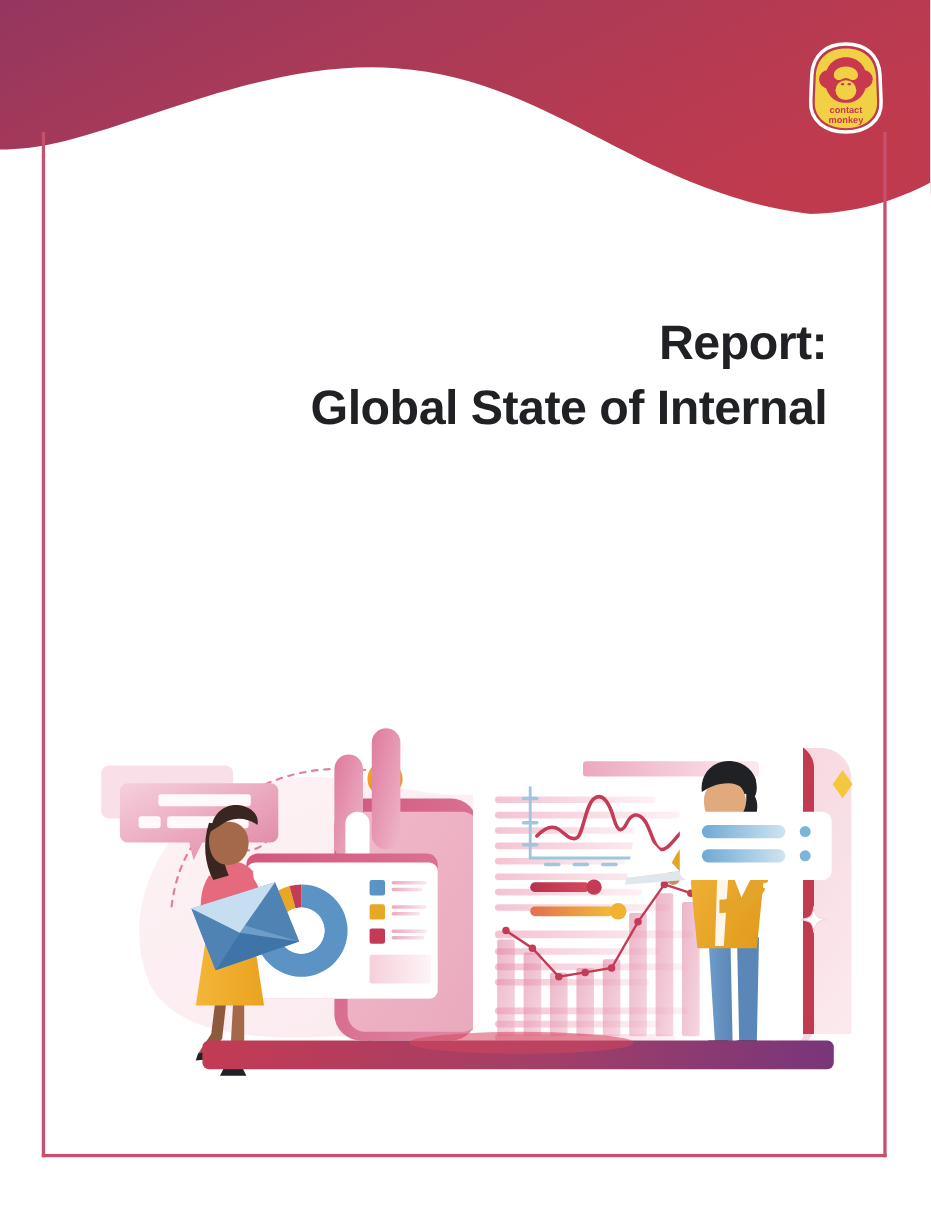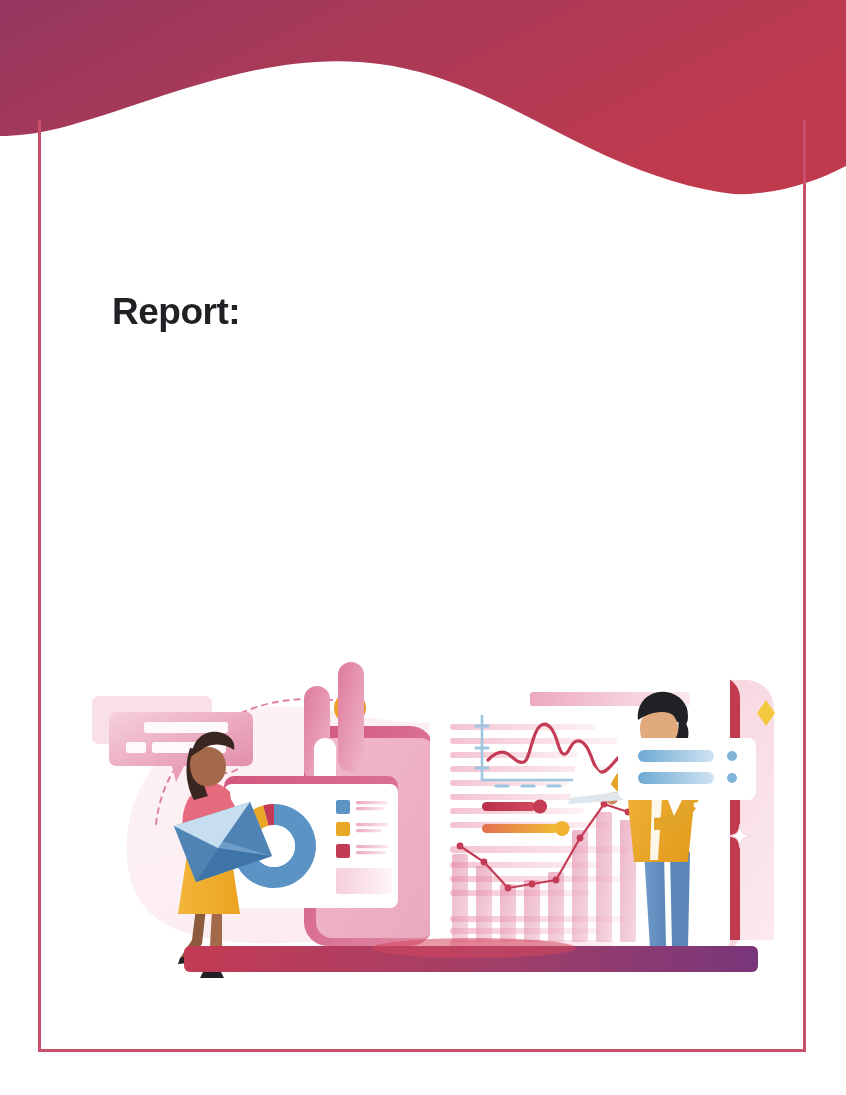--- a/index.html
+++ b/index.html
@@ -61,25 +61,26 @@
   
   .title-block {
     position: absolute;
     left: 112px;
     top: 282px;
     width: 640px;
   }
   .title-line {
     font-family: "Liberation Sans", sans-serif;
     font-weight: bold;
-    font-size: 37px;
+    font-size: 44px;
     line-height: 59px;
     letter-spacing: -0.5px;
     color: #1f2124;
     white-space: nowrap;
+    text-align: right;
   }
 
   
   .illustration {
     position: absolute;
     left: 78px;
     top: 598px;
     width: 700px;
     height: 400px;
   }
@@ -108,23 +109,48 @@
       <path d="M0,0 H846 V176 C790,206 720,200 640,170 C540,132 470,70 360,62 C250,54 140,108 60,128 C36,134 16,136 0,136 Z" fill="url(#waveBack)"></path>
 
       <path d="M0,126 C80,110 150,74 250,70 C360,66 430,132 520,170 C612,209 700,214 770,190 C800,180 824,168 846,156 V0 H0 Z" fill="url(#waveFront)" opacity="0.0"></path>
 
       <path d="M0,260 H846 V166 C800,190 740,206 660,184 C566,158 492,96 392,92 C282,88 168,152 86,176 C56,185 26,189 0,189 Z" fill="#ffffff"></path>
     </svg>
   </div>
 
   <div class="frame"></div>
 
+  <div class="logo">
+    <svg width="68" height="84" viewBox="0 0 68 84" xmlns="http://www.w3.org/2000/svg">
+
+      <path d="M34 2 C52 2 64 12 65 30 L66 54 C67 72 52 82 34 82 C16 82 1 72 2 54 L3 30 C4 12 16 2 34 2 Z" fill="none" stroke="#ffffff" stroke-width="3.2"></path>
+
+      <path d="M34 6 C50 6 60.5 15 61.4 31 L62.3 54 C63.1 70 49.5 78.5 34 78.5 C18.5 78.5 4.9 70 5.7 54 L6.6 31 C7.5 15 18 6 34 6 Z" fill="#f2d044"></path>
+
+      <g fill="#c8394f">
+        <circle cx="18" cy="34" r="8.4"></circle>
+        <circle cx="50" cy="34" r="8.4"></circle>
+        <path d="M34 14 C45.5 14 53 22.5 53 34.5 C53 47 45.5 55.5 34 55.5 C22.5 55.5 15 47 15 34.5 C15 22.5 22.5 14 34 14 Z"></path>
+      </g>
+      <g fill="#f2d044">
+        <path d="M34 22.5 C40.5 22.5 45 26 45 30.5 C45 34 41.5 35.5 38.5 34.5 C36.8 33.9 35.5 33 34 33 C32.5 33 31.2 33.9 29.5 34.5 C26.5 35.5 23 34 23 30.5 C23 26 27.5 22.5 34 22.5 Z"></path>
+        <ellipse cx="34" cy="44" rx="9.5" ry="9"></ellipse>
+      </g>
+      <g fill="#c8394f">
+        <ellipse cx="31" cy="38.5" rx="1.5" ry="1.1"></ellipse>
+        <ellipse cx="37" cy="38.5" rx="1.5" ry="1.1"></ellipse>
+      </g>
+      <text x="34" y="64.5" text-anchor="middle" font-family="Liberation Sans, sans-serif" font-size="8.4" font-weight="bold" fill="#c8394f">contact</text>
+      <text x="34" y="73.5" text-anchor="middle" font-family="Liberation Sans, sans-serif" font-size="8.4" font-weight="bold" fill="#c8394f">monkey</text>
+    </svg>
+  </div>
 
   <div class="title-block">
     <div class="title-line">Report:</div>
+    <div class="title-line">Global State of Internal</div>
   </div>
 
   <div class="illustration">
     <svg width="700" height="400" viewBox="0 0 700 400" xmlns="http://www.w3.org/2000/svg">
       <defs>
         <linearGradient id="gBlob" x1="0" y1="0" x2="1" y2="1">
           <stop offset="0%" stop-color="#fdf3f5"></stop>
           <stop offset="100%" stop-color="#fbe8ee"></stop>
         </linearGradient>
         <linearGradient id="gPhoneBody" x1="0" y1="0" x2="1" y2="1">

